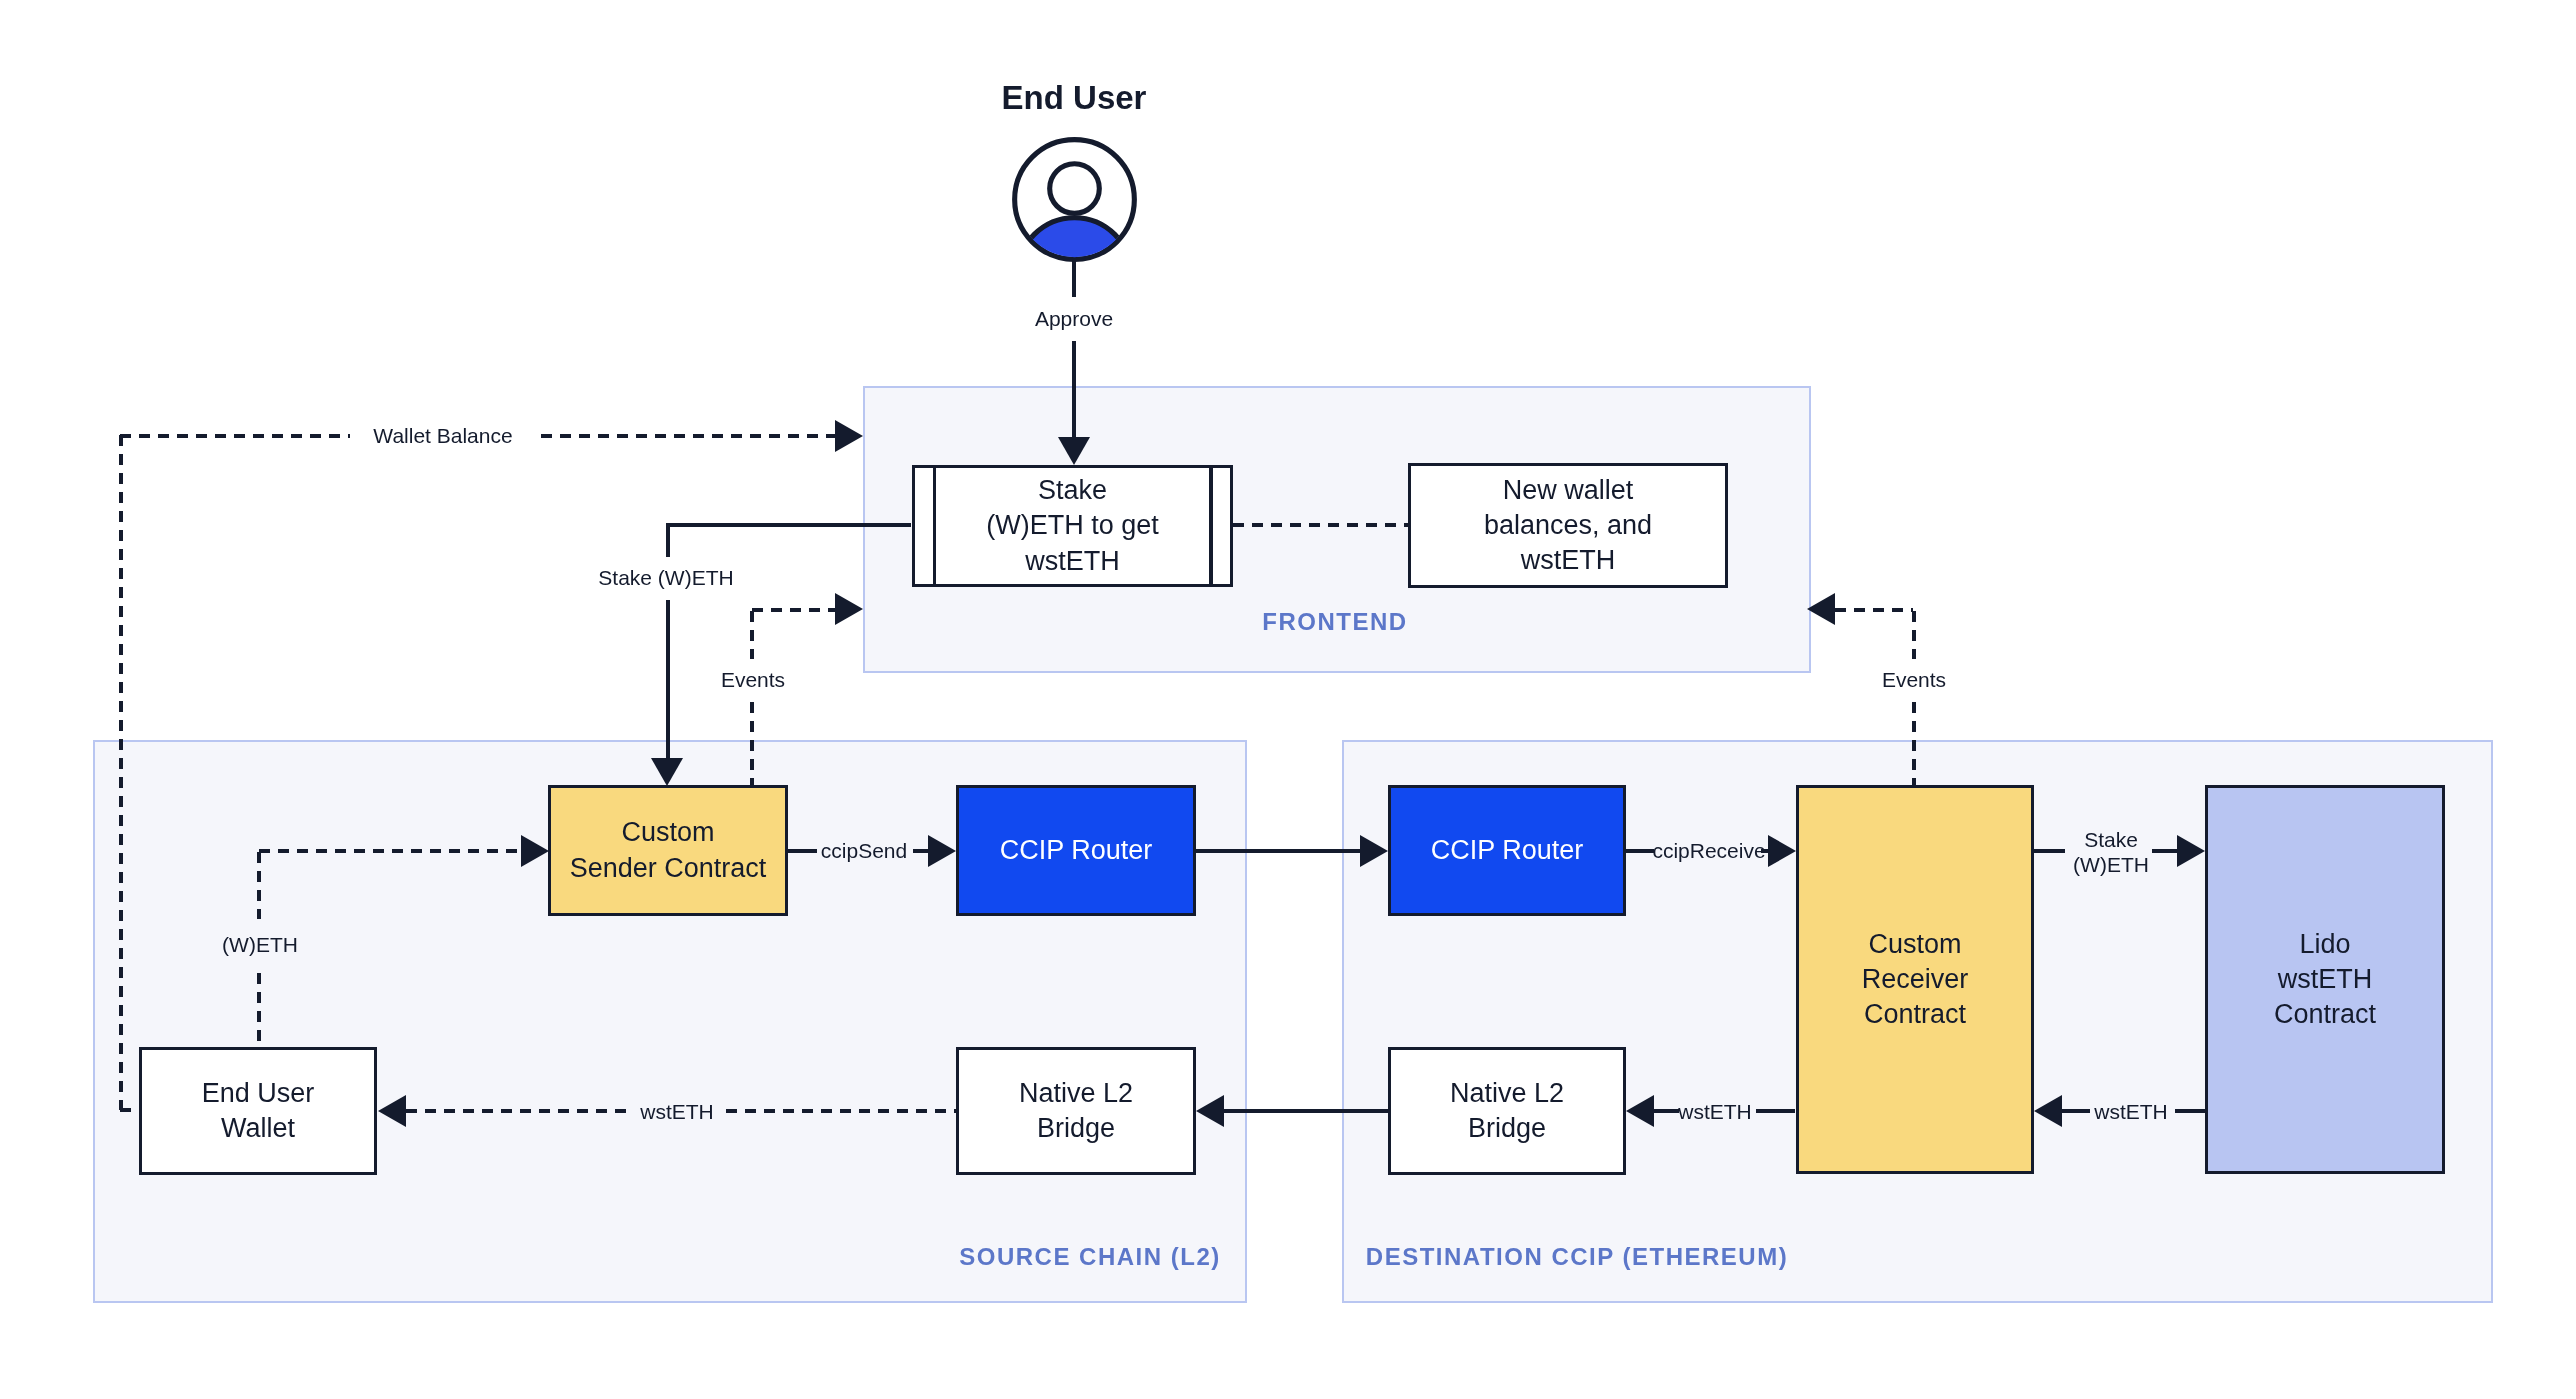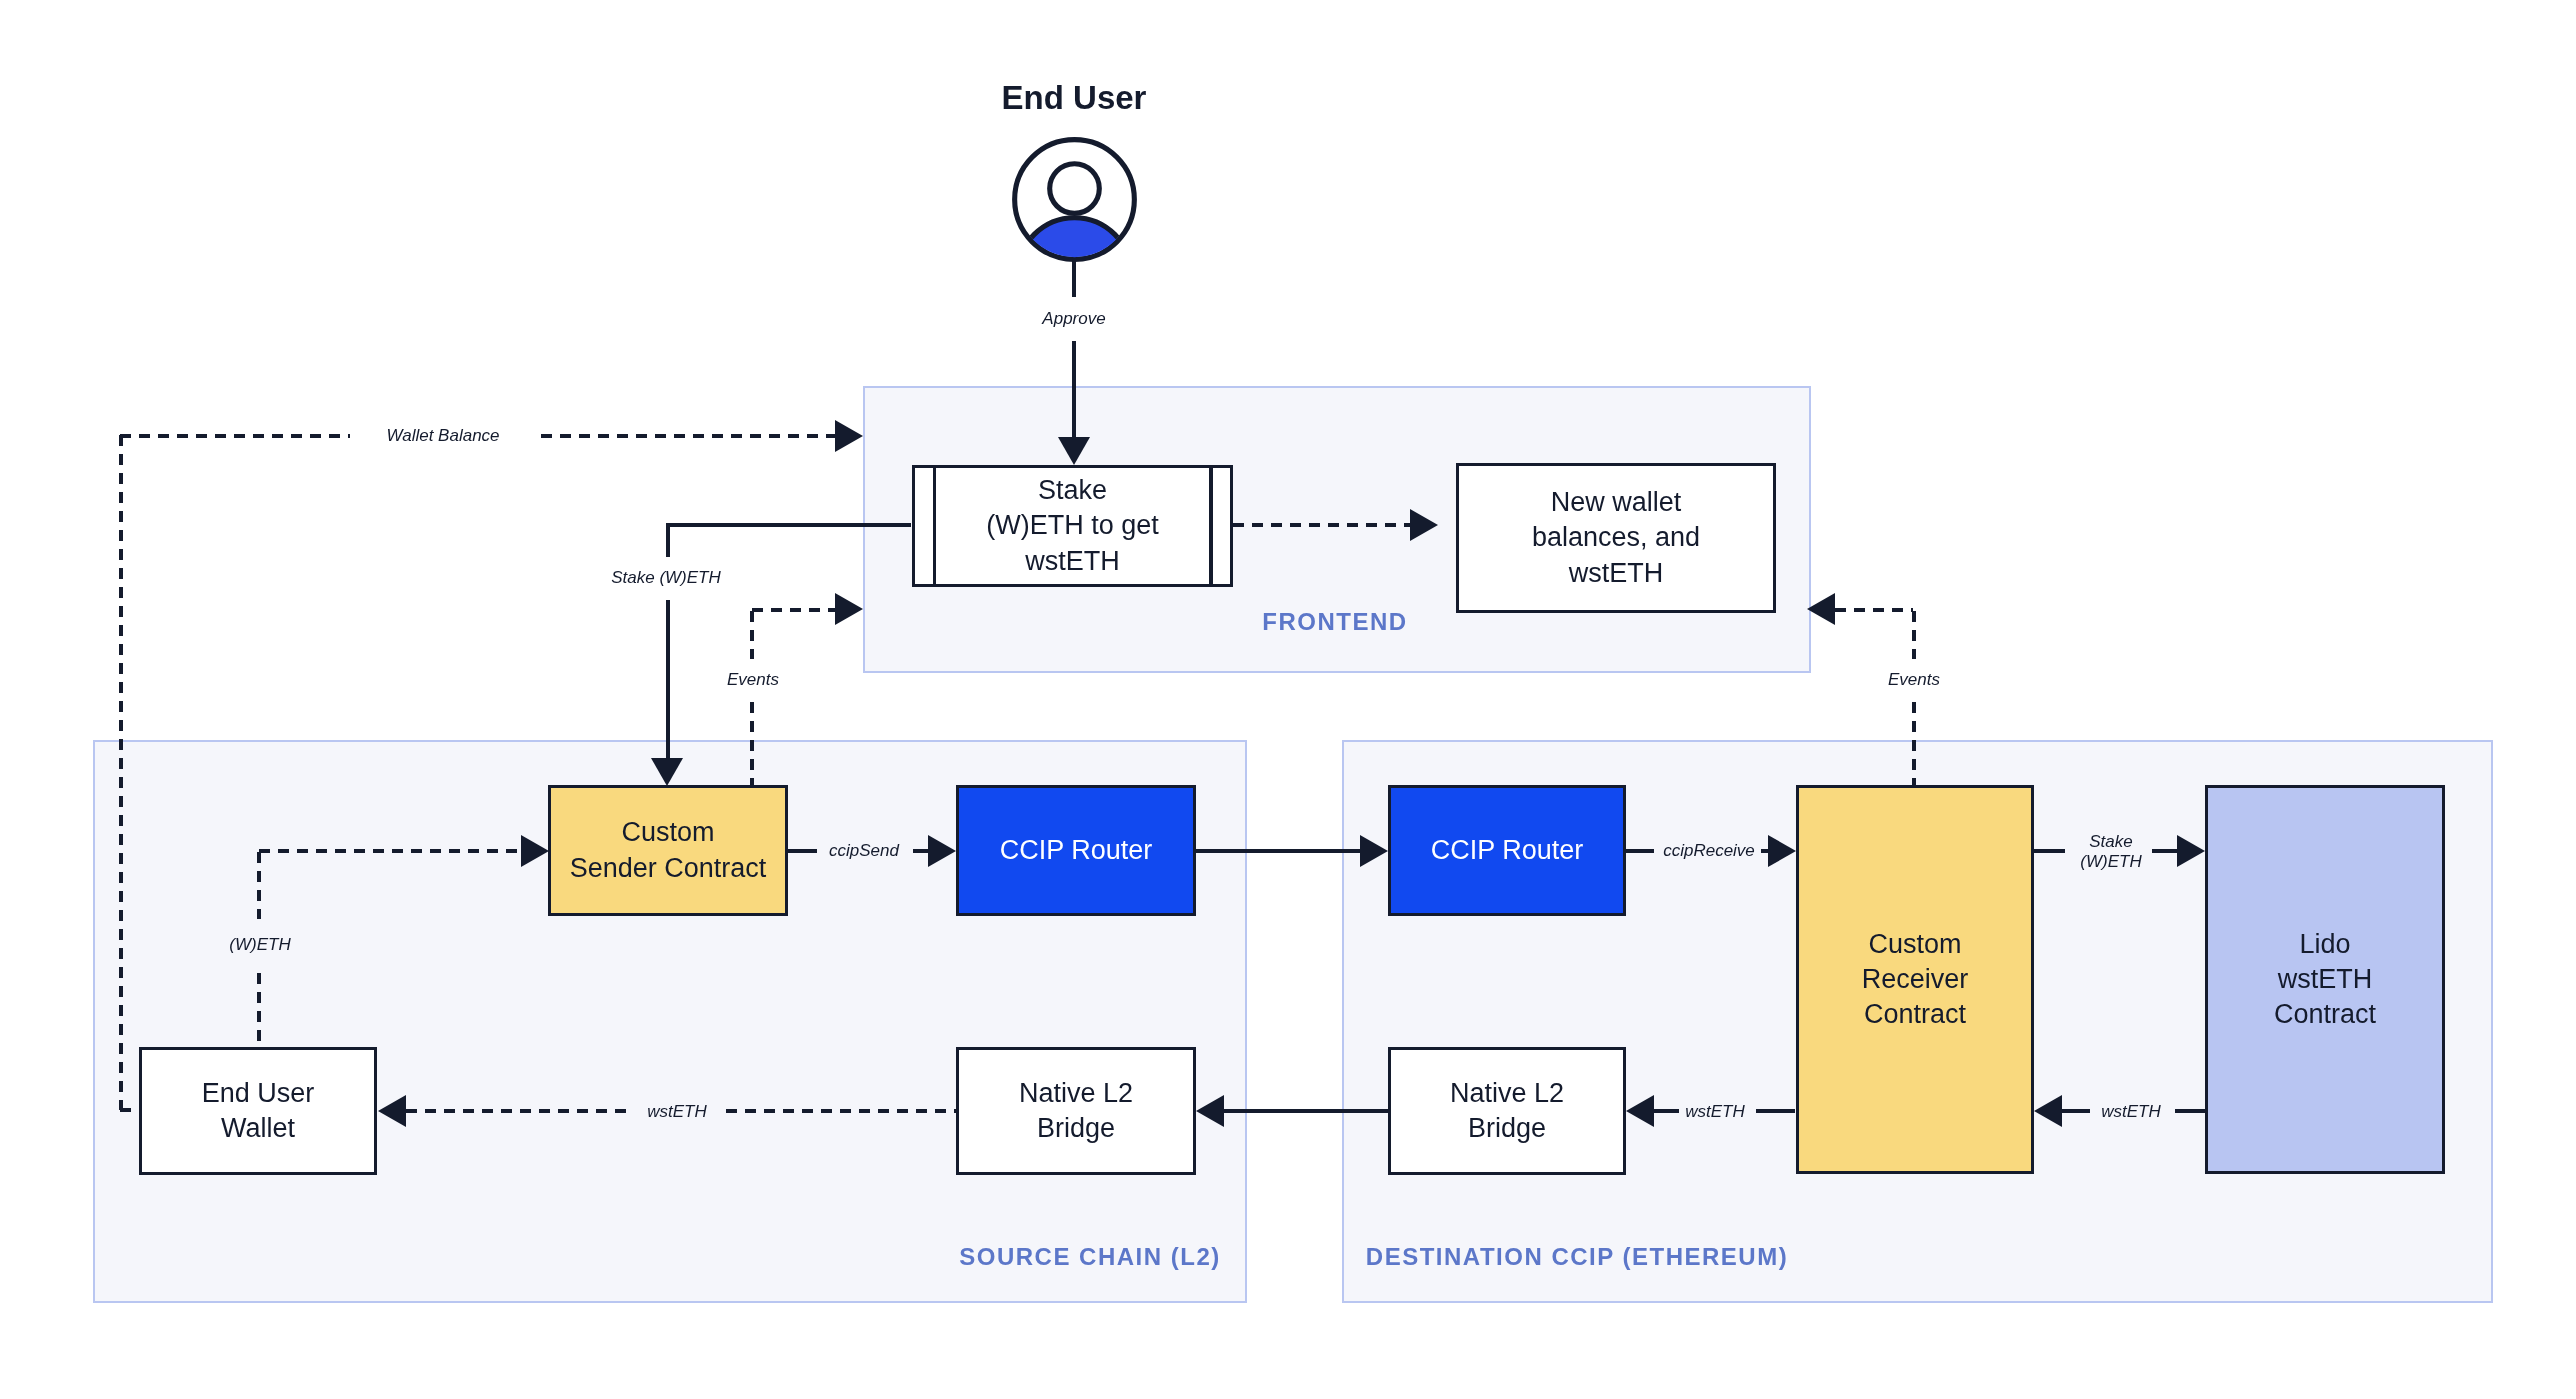--- a/index.html
+++ b/index.html
@@ -24,22 +24,22 @@
   .line-v{position:absolute;width:3.6px;background:var(--ink,#141B2D);z-index:2;}
   .dash-h{position:absolute;height:3.6px;z-index:2;
     background:repeating-linear-gradient(90deg,var(--ink,#141B2D) 0 11px,transparent 11px 19px);}
   .dash-v{position:absolute;width:3.6px;z-index:2;
     background:repeating-linear-gradient(180deg,var(--ink,#141B2D) 0 11px,transparent 11px 19px);}
   .arr{position:absolute;width:0;height:0;z-index:2;}
   .arr.r{border-top:16px solid transparent;border-bottom:16px solid transparent;border-left:28px solid var(--ink,#141B2D);}
   .arr.l{border-top:16px solid transparent;border-bottom:16px solid transparent;border-right:28px solid var(--ink,#141B2D);}
   .arr.d{border-left:16px solid transparent;border-right:16px solid transparent;border-top:28px solid var(--ink,#141B2D);}
   
-  .elabel{position:absolute;z-index:4;transform:translate(-50%,-50%);font-style:italic;
-    font-size:17px;line-height:1.2;text-align:center;white-space:pre-line;color:var(--ink,#141B2D);}
+  .elabel{position:absolute;z-index:4;transform:translate(-50%,-50%);
+    font-size:21px;line-height:1.2;text-align:center;white-space:pre-line;color:var(--ink,#141B2D);}
   .title{position:absolute;z-index:4;transform:translateX(-50%);font-weight:bold;font-size:33px;color:var(--ink,#141B2D);white-space:nowrap;}
   .usericon{position:absolute;z-index:3;}
 </style>
 </head>
 <body>
 
 <div id="canvas">
 
   <div class="zone" style="left:863px;top:386px;width:944px;height:283px;"></div>
   <div class="zone-label" style="left:1335px;top:622px;">FRONTEND</div>
@@ -65,21 +65,21 @@
   </svg>
 
   <div class="node" style="left:912px;top:465px;width:321px;height:122px;">
     <div class="sub-bar" style="left:17.5px;"></div>
     <div class="sub-bar" style="right:17.5px;"></div>
     <span>Stake
 (W)ETH to get
 wstETH</span>
   </div>
 
-  <div class="node" style="left:1456px;top:463px;width:320px;height:150px;">
+  <div class="node" style="left:1408px;top:463px;width:320px;height:125px;">
     <span>New wallet
 balances, and
 wstETH</span>
   </div>
 
   <div class="node yellow" style="left:548px;top:785px;width:240px;height:131px;">
     <span>Custom
 Sender Contract</span>
   </div>
 

